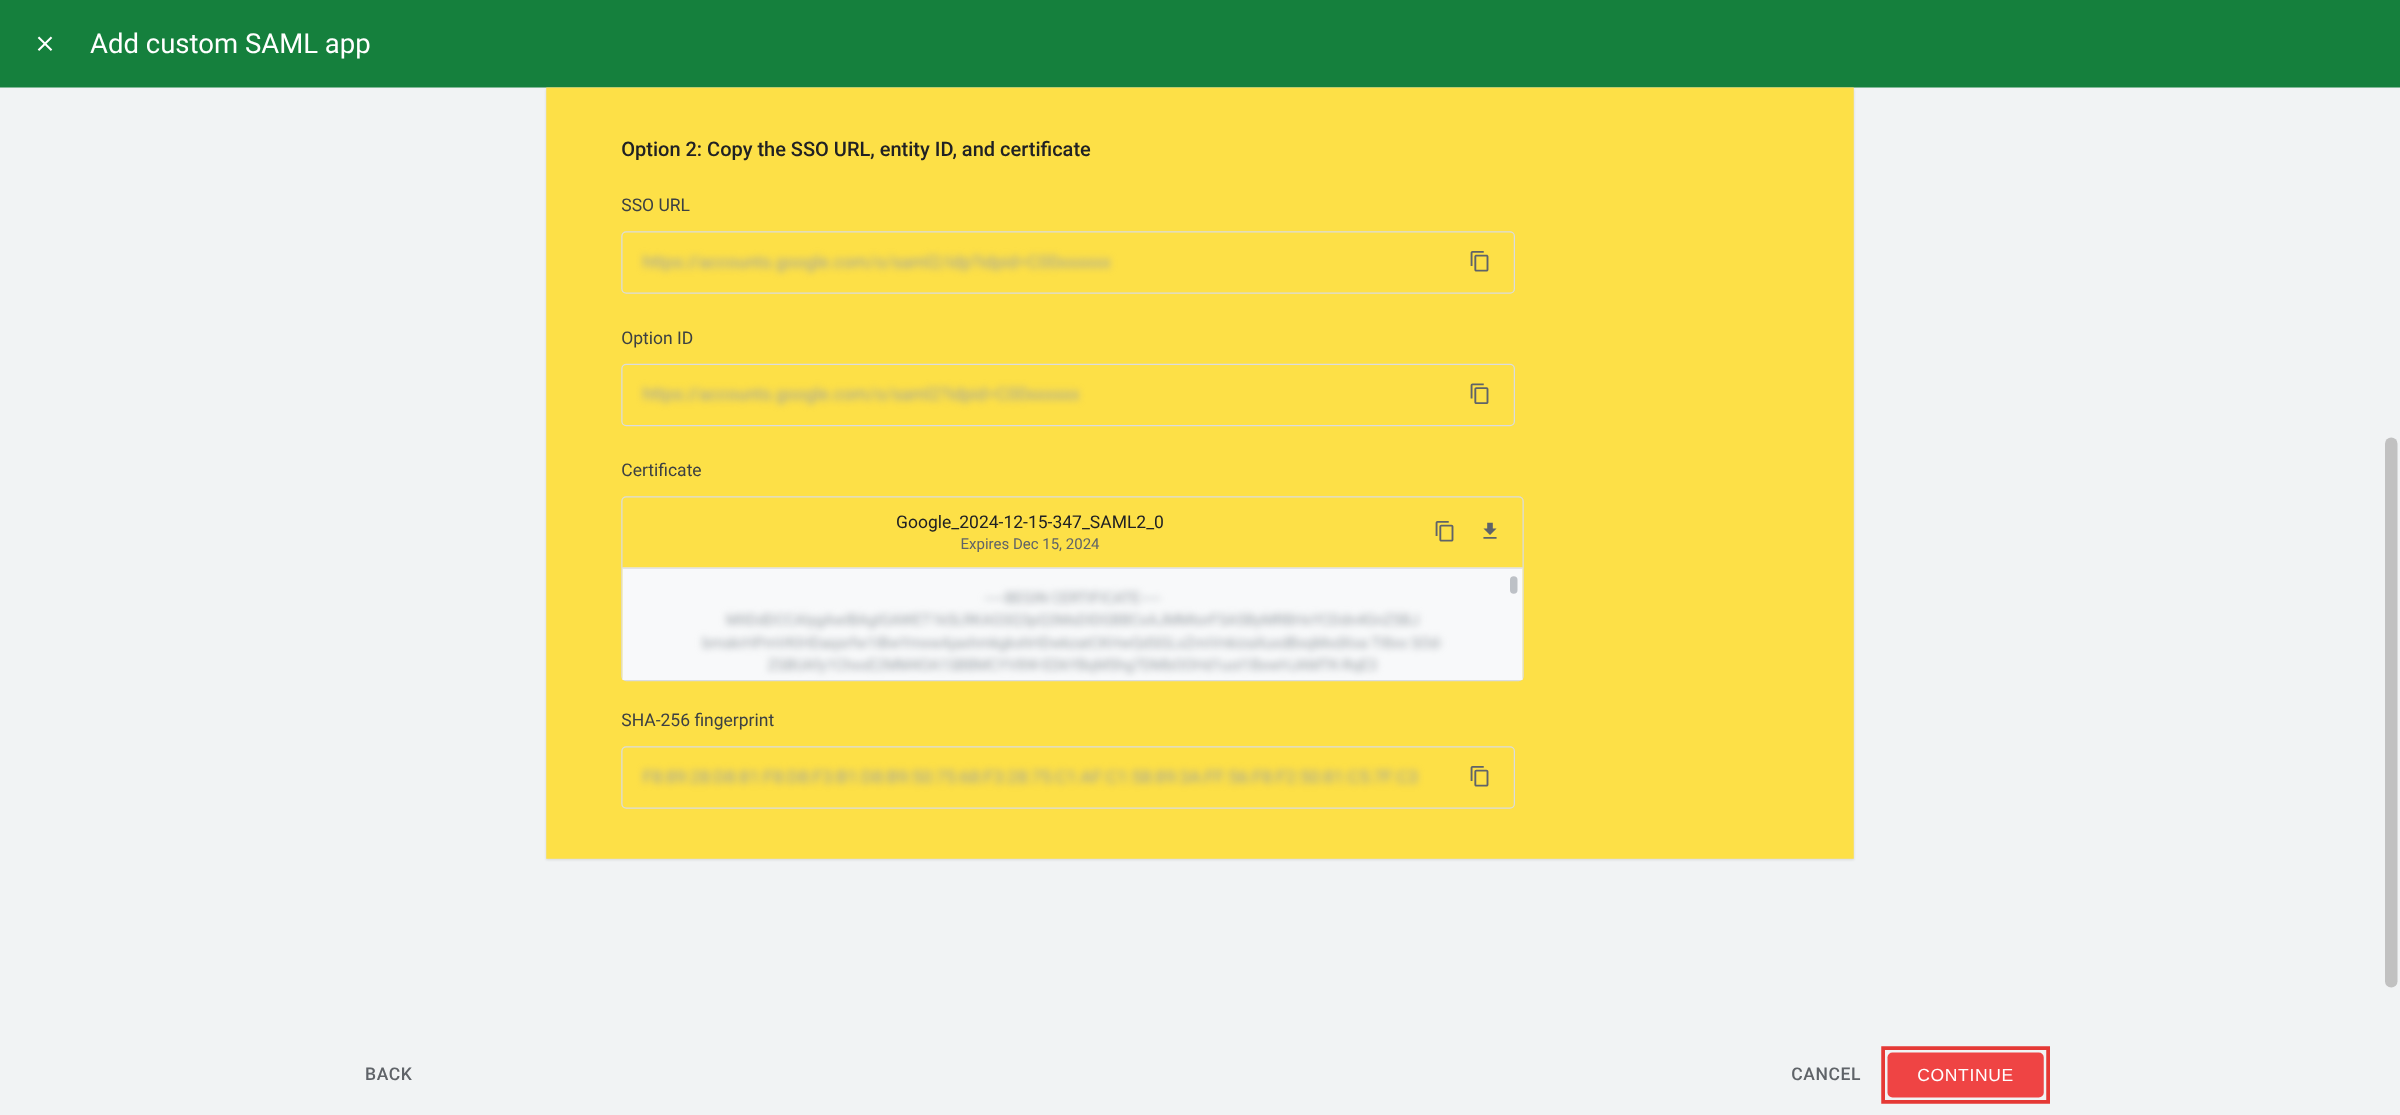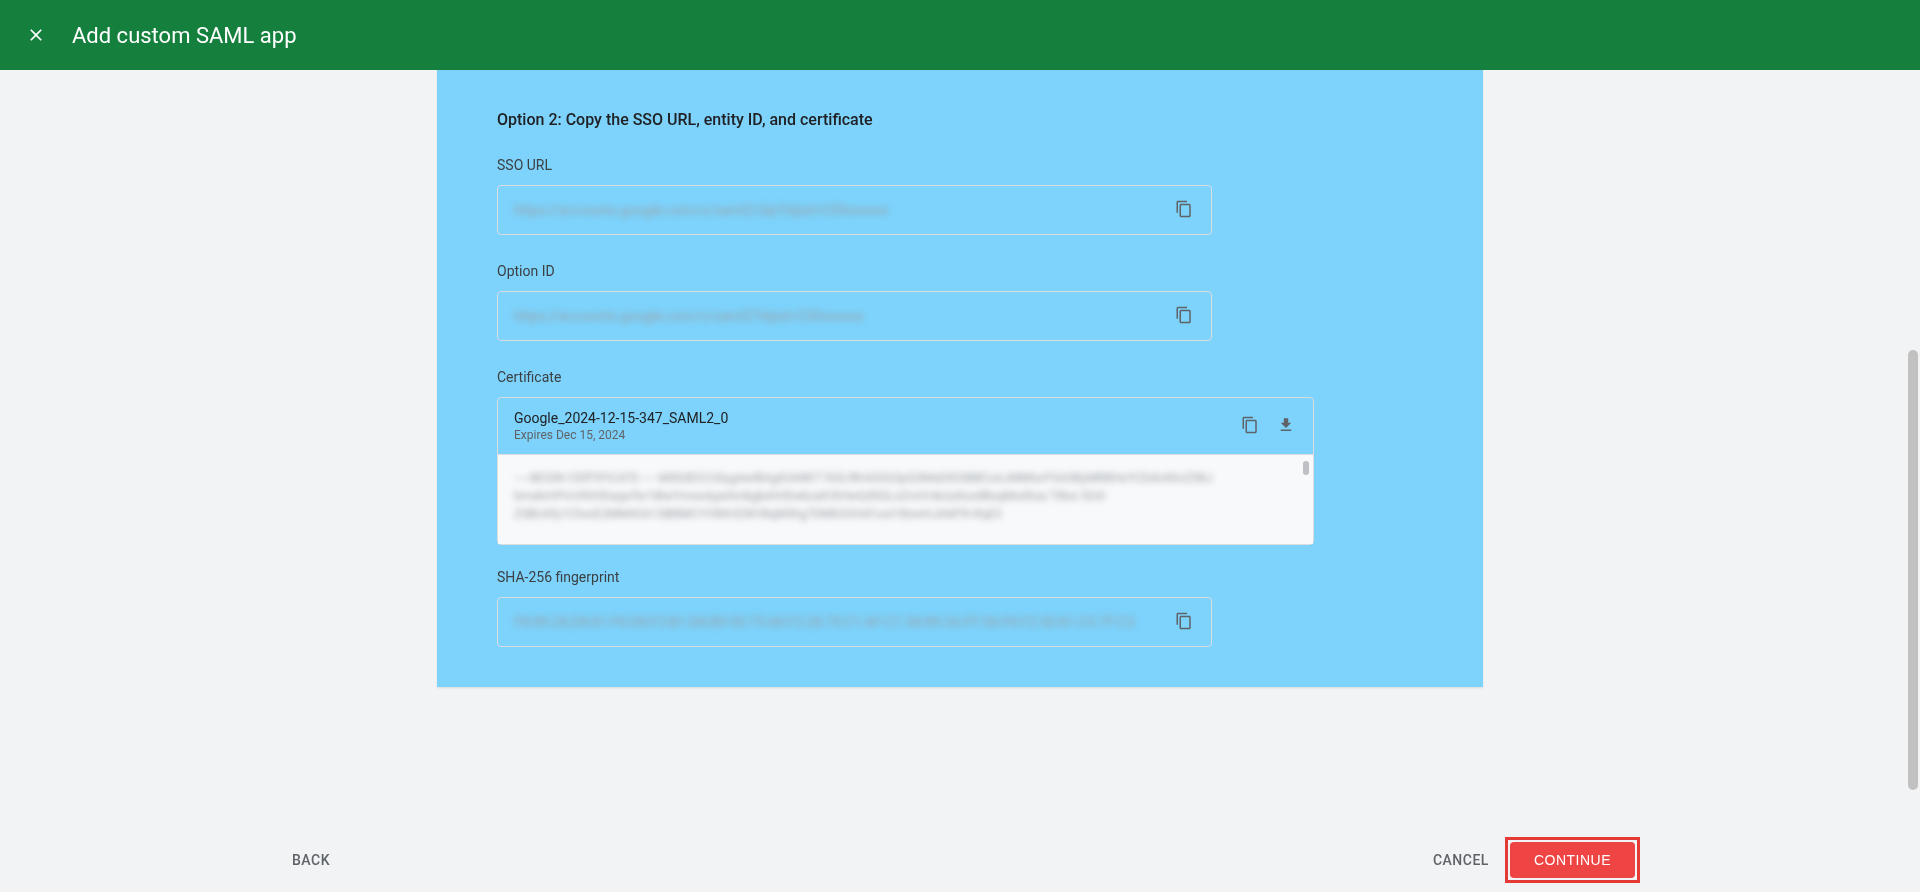--- a/index.html
+++ b/index.html
@@ -30,21 +30,21 @@
       margin-right: 24px;
       display: flex;
       align-items: center;
       justify-content: center;
     }
     .header-title {
       font-size: 22px;
       font-weight: 400;
     }
     .main-panel {
-      background: #7dd3fc;
+      background: #fde047;
       width: 1046px;
       margin: 0 auto;
       padding: 40px 60px 40px 60px;
       box-shadow: 0 1px 2px rgba(0,0,0,0.1);
     }
     .option-title {
       font-size: 16px;
       font-weight: 500;
       color: #202124;
       margin-bottom: 28px;
@@ -85,21 +85,22 @@
       height: 20px;
       cursor: pointer;
       color: #5f6368;
       flex-shrink: 0;
       margin-left: 16px;
     }
     .cert-container {
       border: 1px solid #dadce0;
       border-radius: 4px;
       margin-bottom: 24px;
-      width: 817px;
+      width: 722px;
+      text-align: center;
     }
     .cert-header {
       padding: 12px 16px;
       display: flex;
       align-items: center;
       justify-content: space-between;
     }
     .cert-info {
       flex: 1;
     }

